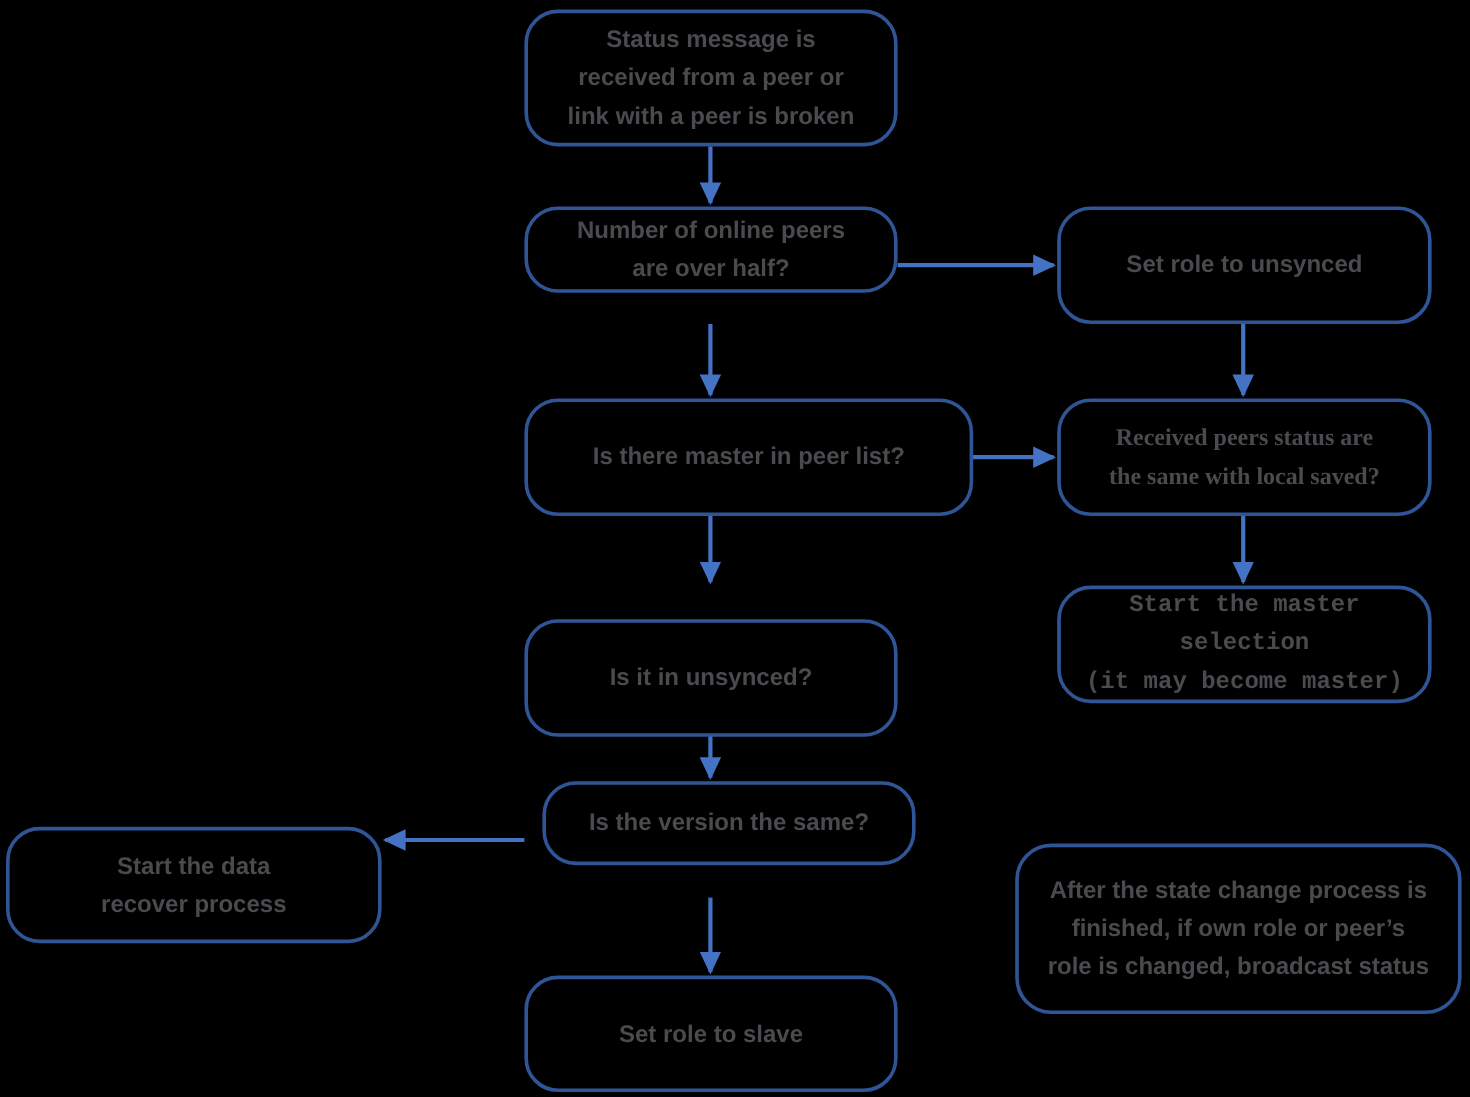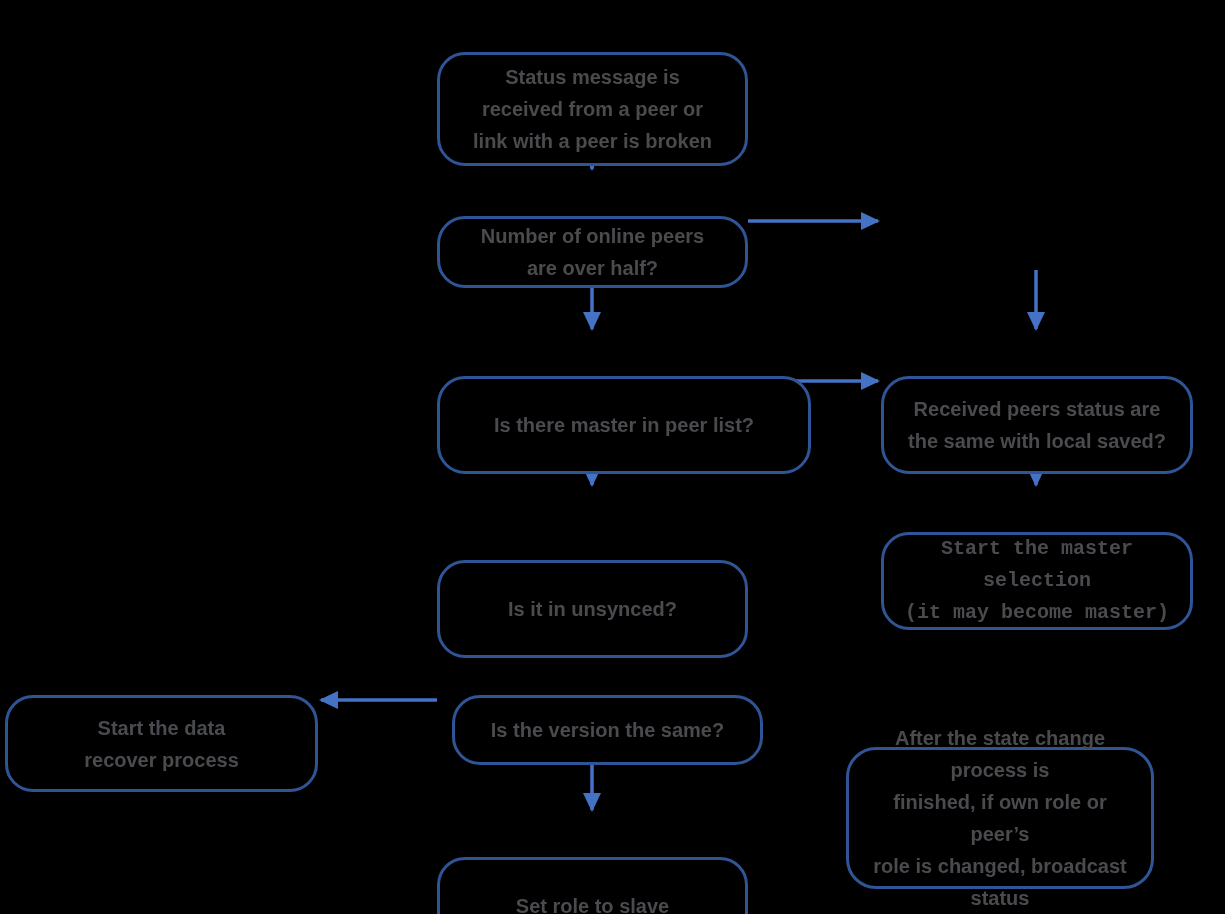--- a/index.html
+++ b/index.html
@@ -29,33 +29,32 @@
     font-size:20px;
     font-weight:700;
     line-height:1.6;
     text-align:center;
     white-space:pre-line;
     display:flex;
     align-items:center;
     justify-content:center;
     padding:16px 14px;
     z-index:2;
-    margin-top:44px;
   }
   
   .n-status      {left:437px; top:8px;   width:311px; height:114px;}
   .n-overhalf    {left:437px; top:172px; width:311px; height:72px;}
   .n-unsynced-set{left:881px; top:172px; width:312px; height:98px;}
   .n-masterlist  {left:437px; top:332px; width:374px; height:98px;}
-  .n-statussame  {left:881px; top:332px; width:312px; height:98px;}
+  .n-statussame  {left:881px; top:332px; width:312px; height:98px;font-family:Liberation Serif, serif;}
   .n-inunsynced  {left:437px; top:516px; width:311px; height:98px;}
   .n-masterselect{left:881px; top:488px; width:312px; height:98px;font-family:Liberation Mono, monospace;}
-  .n-datarecover {left:5px;   top:651px; width:313px; height:97px;}
+  .n-datarecover {left:5px;   top:689px; width:313px; height:97px;}
   .n-versionsame {left:452px; top:651px; width:311px; height:70px;}
-  .n-note        {left:846px; top:703px; width:308px; height:142px; border-radius:30px;}
+  .n-note        {left:846px; top:703px; width:372px; height:142px; border-radius:30px;}
   .n-slave       {left:437px; top:813px; width:311px; height:97px;}
 </style>
 </head>
 <body>
 
 <div id="canvas">
 
   <svg class="connectors" width="1225" height="914" viewBox="0 0 1225 914">
     <defs>
       <marker id="ah" markerUnits="userSpaceOnUse" markerWidth="20" markerHeight="18" refX="17" refY="9" orient="auto">
@@ -74,20 +73,21 @@
     <line x1="592" y1="748" x2="592" y2="810" marker-end="url(#ah)"></line>
   </svg>
 
   <div class="node n-status">Status message is
 received from a peer or
 link with a peer is broken</div>
 
   <div class="node n-overhalf">Number of online peers
 are over half?</div>
 
+  <div class="node n-unsynced-set">Set role to unsynced</div>
 
   <div class="node n-masterlist">Is there master in peer list?</div>
 
   <div class="node n-statussame">Received peers status are
 the same with local saved?</div>
 
   <div class="node n-inunsynced">Is it in unsynced?</div>
 
   <div class="node n-masterselect">Start the master selection
 (it may become master)</div>

